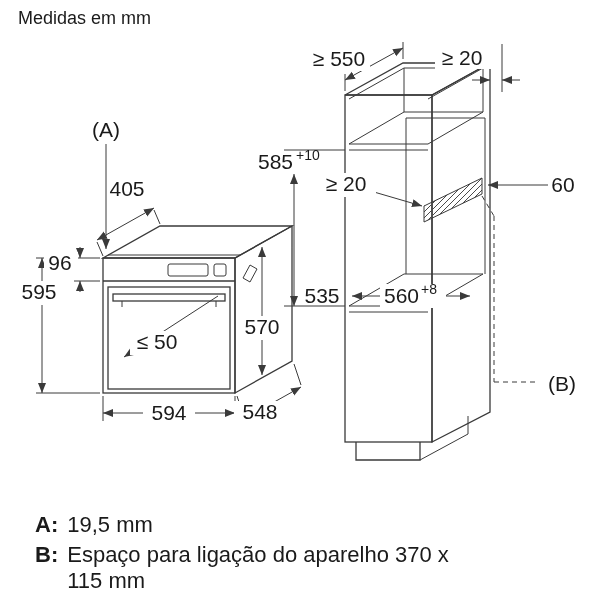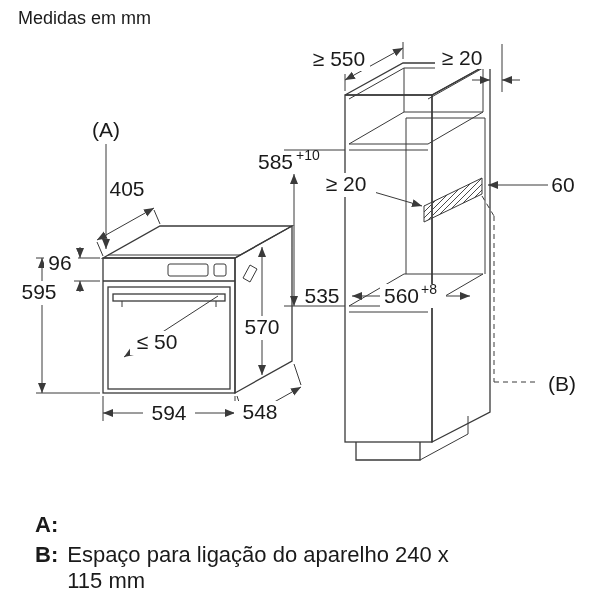--- a/index.html
+++ b/index.html
@@ -147,18 +147,19 @@
       <text x="384" y="303" text-anchor="start">560</text>
       <text class="sup" x="421" y="294" text-anchor="start">+8</text>
       <text x="562" y="391" text-anchor="middle">(B)</text>
     </g>
   </g>
 </svg>
 
 <div class="footer">
   <div class="foot-row">
     <span class="fkey">A:</span>
+    <span class="fval">19,5 mm</span>
   </div>
   <div class="foot-row">
     <span class="fkey">B:</span>
-    <span class="fval fval-b">Espaço para ligação do aparelho 240 x 115 mm</span>
+    <span class="fval fval-b">Espaço para ligação do aparelho 370 x 115 mm</span>
   </div>
 </div>
 
 </body></html>

